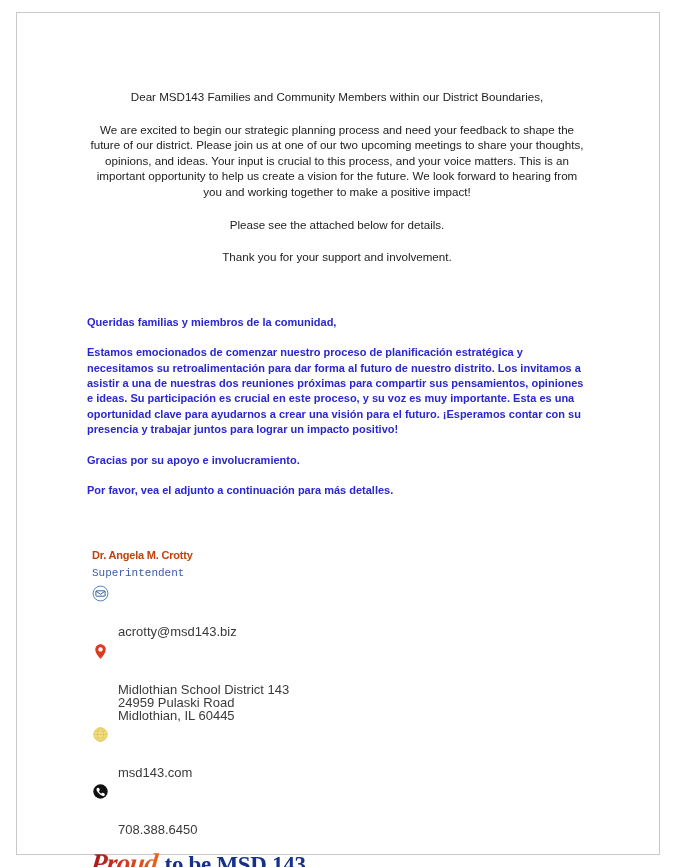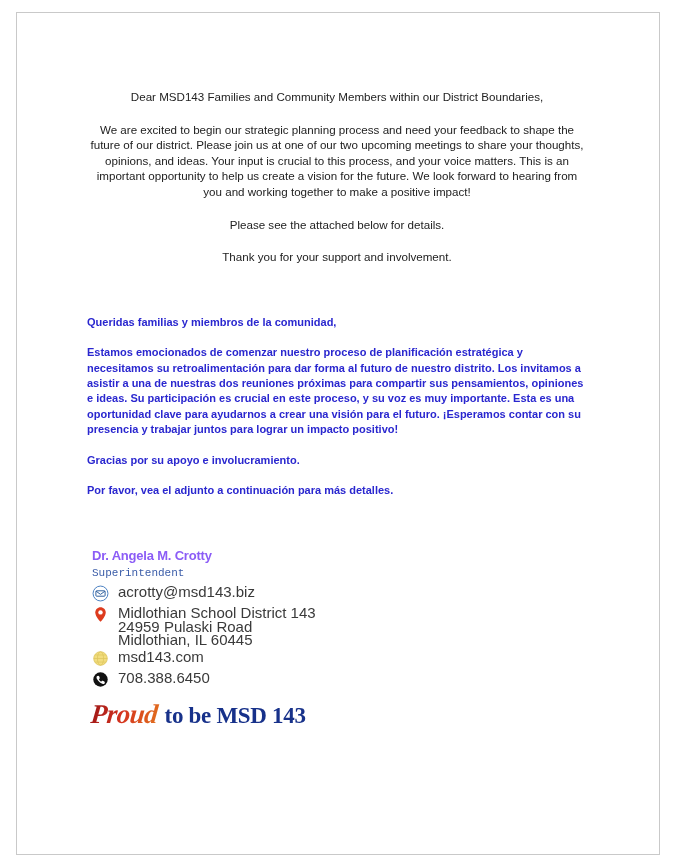--- a/index.html
+++ b/index.html
@@ -54,22 +54,22 @@
   .es-block p {
     margin: 0 0 15px 0;
   }
 
   
   .signature {
     margin-top: 49px;
     margin-left: 5px;
   }
   .sig-name {
-    color: #8b5cf6;
-    font-size: 13px;
+    color: #c2410c;
+    font-size: 11px;
     font-weight: bold;
     letter-spacing: -0.2px;
     line-height: 17px;
   }
   .sig-title {
     color: #3a5ca8;
     font-size: 11px;
     line-height: 14px;
     margin-top: 2px;
     margin-bottom: 5px;
@@ -84,22 +84,23 @@
   .contact-icon {
     width: 17px;
     height: 17px;
     flex: 0 0 17px;
     margin-right: 9px;
     margin-top: 0px;
   }
   .contact-icon svg { display: block; }
   .contact-text {
     color: #3a3a3a;
-    font-size: 15px;
+    font-size: 13px;
     line-height: 13.2px;
+    margin-top: 40px;
   }
   .contact-text .addr-line { display: block; }
 
   
   .logo {
     margin-top: 11px;
     margin-left: -1px;
     display: flex;
     align-items: baseline;
     white-space: nowrap;

